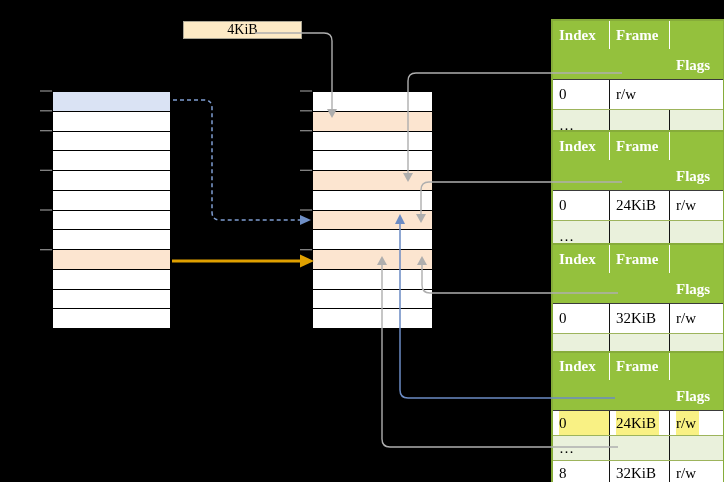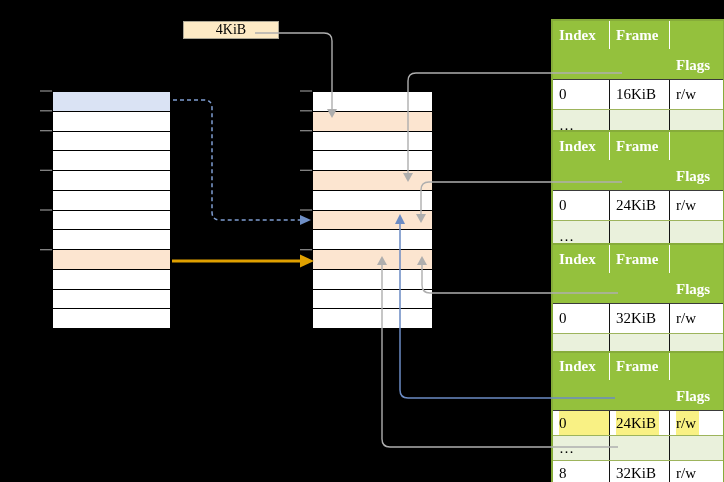--- a/index.html
+++ b/index.html
@@ -9,21 +9,21 @@
   
   .memtable{position:absolute;border:1px solid #000;background:#fff;display:flex;flex-direction:column;box-sizing:border-box;}
   .memtable .mrow{flex:1;background:#fff;border-top:1px solid #000;}
   .memtable .mrow:first-child{border-top:none;}
   .mrow.blue{background:#dae3f4;}
   .mrow.orange{background:#fce5d0;}
   #vm-table{left:52px;top:91px;width:119px;height:238px;}
   #pm-table{left:312px;top:91px;width:121px;height:238px;}
 
   
-  .page-size-label{position:absolute;left:183px;top:21px;width:96px;height:18px;
+  .page-size-label{position:absolute;left:183px;top:21px;width:119px;height:18px;
     background:#fdeac5;border:1px solid #aba695;box-sizing:border-box;
     text-align:center;font-size:14px;line-height:16px;color:#000;}
 
   
   .ptable{position:absolute;width:170px;border:2px solid #86ac3a;background:#fff;box-sizing:content-box;}
   .ptable .prow{display:grid;grid-template-columns:57px 60px 53px;}
   .ptable .cell{padding-left:6px;overflow:hidden;white-space:nowrap;box-sizing:border-box;}
   .ptable .head{background:#94c13d;}
   .ptable .head .cell{color:#fff;font-weight:bold;font-size:15px;border-right:1.5px solid #fff;}
   .ptable .head .cell:last-child{border-right:none;margin-top:30px;}
@@ -85,21 +85,20 @@
   </div>
 
   <div class="ptable" id="pt1">
     <div class="prow head h28">
       <div class="cell">Index</div>
       <div class="cell">Frame</div>
       <div class="cell">Flags</div>
     </div>
     <div class="prow body first h29">
       <div class="cell">0</div>
-      <div class="cell">16KiB</div>
       <div class="cell">r/w</div>
     </div>
     <div class="prow body dots h30">
       <div class="cell">…</div>
       <div class="cell"></div>
       <div class="cell"></div>
     </div>
   </div>
 
   <div class="ptable" id="pt2">

